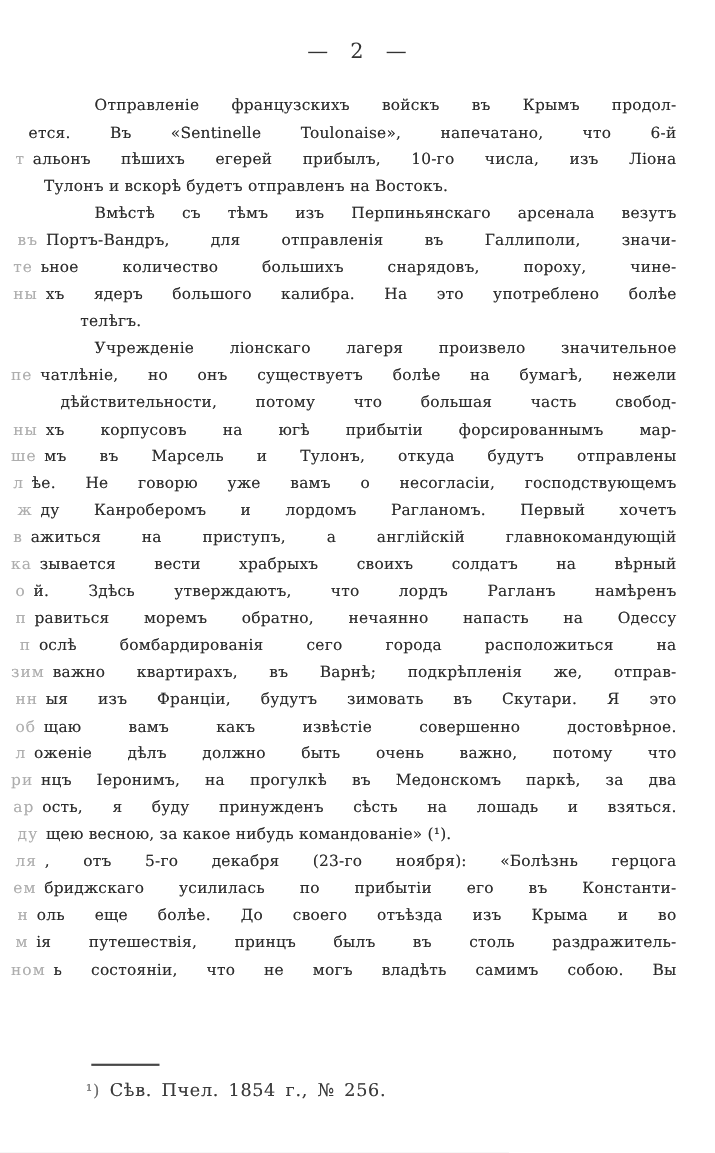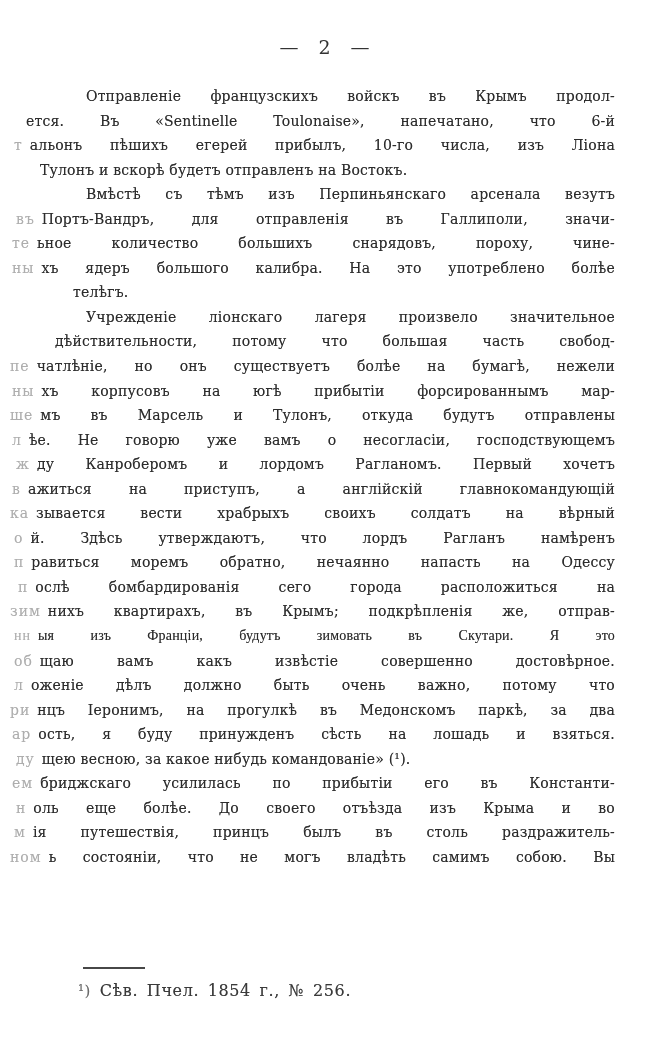--- a/index.html
+++ b/index.html
@@ -80,38 +80,39 @@
       <div class="line j" style="margin-left: 86px; width: 529px;"><span>Отправленіе французскихъ войскъ въ Крымъ продол-</span></div>
       <div class="line j" style="margin-left: 26px; width: 589px;"><span>ется. Въ «Sentinelle Toulonaise», напечатано, что 6-й</span></div>
       <div class="line j" style="margin-left: 14px; width: 601px;"><span class="frag">т</span><span>альонъ пѣшихъ егерей прибылъ, 10-го числа, изъ Ліона</span></div>
       <div class="line" style="margin-left: 40px;"><span>Тулонъ и вскорѣ будетъ отправленъ на Востокъ.</span></div>
       <div class="line j" style="margin-left: 86px; width: 529px;"><span>Вмѣстѣ съ тѣмъ изъ Перпиньянскаго арсенала везутъ</span></div>
       <div class="line j" style="margin-left: 16px; width: 599px;"><span class="frag">въ</span><span>Портъ-Вандръ, для отправленія въ Галлиполи, значи-</span></div>
       <div class="line j" style="margin-left: 12px; width: 603px;"><span class="frag">те</span><span>ьное количество большихъ снарядовъ, пороху, чине-</span></div>
       <div class="line j" style="margin-left: 12px; width: 603px;"><span class="frag">ны</span><span>хъ ядеръ большого калибра. На это употреблено болѣе</span></div>
       <div class="line" style="margin-left: 73px;"><span>телѣгъ.</span></div>
       <div class="line j" style="margin-left: 86px; width: 529px;"><span>Учрежденіе ліонскаго лагеря произвело значительное</span></div>
+      <div class="line j" style="margin-left: 10px; width: 605px;"><span class="frag">пе</span><span>чатлѣніе, но онъ существуетъ болѣе на бумагѣ, нежели</span></div>
       <div class="line j" style="margin-left: 55px; width: 560px;"><span>дѣйствительности, потому что большая часть свобод-</span></div>
-      <div class="line j" style="margin-left: 10px; width: 605px;"><span class="frag">пе</span><span>чатлѣніе, но онъ существуетъ болѣе на бумагѣ, нежели</span></div>
       <div class="line j" style="margin-left: 12px; width: 603px;"><span class="frag">ны</span><span>хъ корпусовъ на югѣ прибытіи форсированнымъ мар-</span></div>
       <div class="line j" style="margin-left: 10px; width: 605px;"><span class="frag">ше</span><span>мъ въ Марсель и Тулонъ, откуда будутъ отправлены</span></div>
       <div class="line j" style="margin-left: 12px; width: 603px;"><span class="frag">л</span><span>ѣе. Не говорю уже вамъ о несогласіи, господствующемъ</span></div>
       <div class="line j" style="margin-left: 16px; width: 599px;"><span class="frag">ж</span><span>ду Канроберомъ и лордомъ Рагланомъ. Первый хочетъ</span></div>
       <div class="line j" style="margin-left: 12px; width: 603px;"><span class="frag">в</span><span>ажиться на приступъ, а англійскій главнокомандующій</span></div>
       <div class="line j" style="margin-left: 10px; width: 605px;"><span class="frag">ка</span><span>зывается вести храбрыхъ своихъ солдатъ на вѣрный</span></div>
       <div class="line j" style="margin-left: 14px; width: 601px;"><span class="frag">о</span><span>й. Здѣсь утверждаютъ, что лордъ Рагланъ намѣренъ</span></div>
       <div class="line j" style="margin-left: 14px; width: 601px;"><span class="frag">п</span><span>равиться моремъ обратно, нечаянно напасть на Одессу</span></div>
       <div class="line j" style="margin-left: 18px; width: 597px;"><span class="frag">п</span><span>ослѣ бомбардированія сего города расположиться на</span></div>
-      <div class="line j" style="margin-left: 10px; width: 605px;"><span class="frag">зим</span><span>нихъ квартирахъ, въ Крымъ; подкрѣпленія же, отправ-</span></div>
-      <div class="line j" style="margin-left: 14px; width: 601px; font-family: Liberation Serif, serif;"><span class="frag">нн</span><span>ыя изъ Франціи, будутъ зимовать въ Скутари. Я это</span></div>
+      <div class="line j" style="margin-left: 10px; width: 605px;"><span class="frag">зим</span><span>важно квартирахъ, въ Варнѣ; подкрѣпленія же, отправ-</span></div>
+      <div class="line j" style="margin-left: 14px; width: 601px;"><span class="frag">нн</span><span>ыя изъ Франціи, будутъ зимовать въ Скутари. Я это</span></div>
       <div class="line j" style="margin-left: 14px; width: 601px;"><span class="frag">об</span><span>щаю вамъ какъ извѣстіе совершенно достовѣрное.</span></div>
       <div class="line j" style="margin-left: 14px; width: 601px;"><span class="frag">л</span><span>оженіе дѣлъ должно быть очень важно, потому что</span></div>
       <div class="line j" style="margin-left: 10px; width: 605px;"><span class="frag">ри</span><span>нцъ Іеронимъ, на прогулкѣ въ Медонскомъ паркѣ, за два</span></div>
       <div class="line j" style="margin-left: 12px; width: 603px;"><span class="frag">ар</span><span>ость, я буду принужденъ сѣсть на лошадь и взяться.</span></div>
       <div class="line" style="margin-left: 16px;"><span class="frag">ду</span><span>щею весною, за какое нибудь командованіе» (¹).</span></div>
+      <div class="line j" style="margin-left: 14px; width: 601px;"><span class="frag">ля</span><span>, отъ 5-го декабря (23-го ноября): «Болѣзнь герцога</span></div>
       <div class="line j" style="margin-left: 12px; width: 603px;"><span class="frag">ем</span><span>бриджскаго усилилась по прибытіи его въ Константи-</span></div>
       <div class="line j" style="margin-left: 16px; width: 599px;"><span class="frag">н</span><span>оль еще болѣе. До своего отъѣзда изъ Крыма и во</span></div>
       <div class="line j" style="margin-left: 14px; width: 601px;"><span class="frag">м</span><span>ія путешествія, принцъ былъ въ столь раздражитель-</span></div>
       <div class="line j" style="margin-left: 10px; width: 605px;"><span class="frag">ном</span><span>ь состояніи, что не могъ владѣть самимъ собою. Вы</span></div>
     </div>
 
   <div class="footnote-rule"></div>
 
   <div class="footnote">
     <span class="marker">¹)</span>

